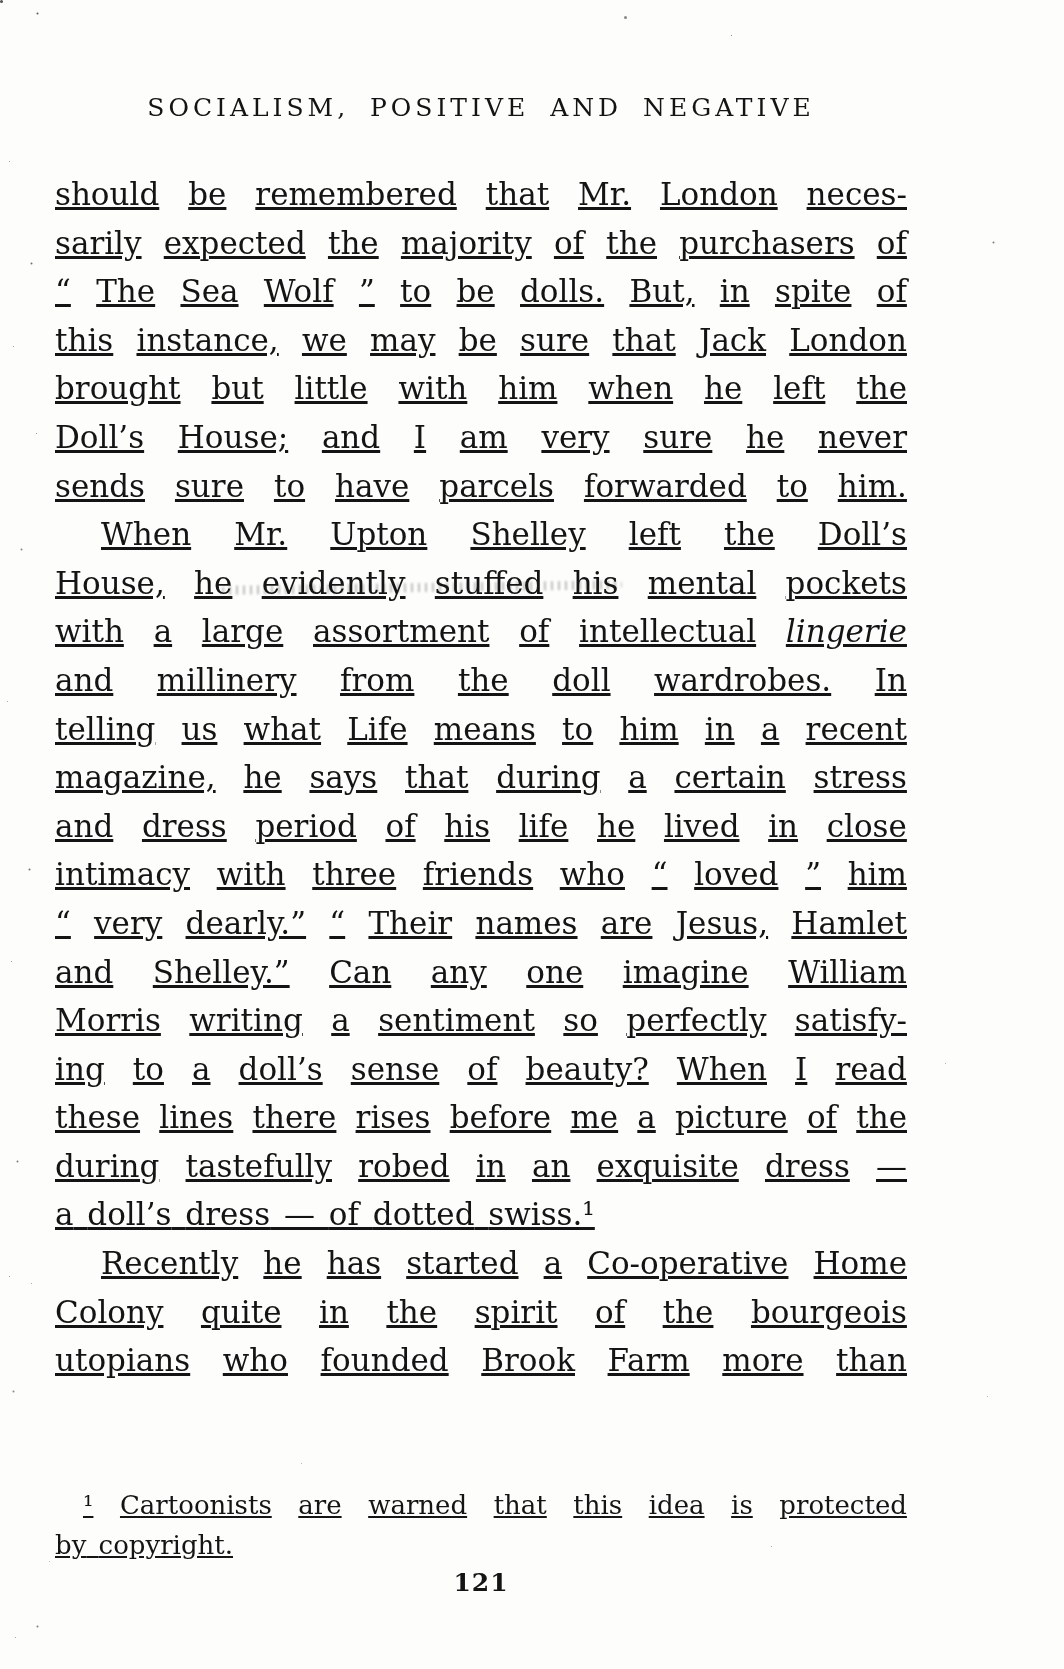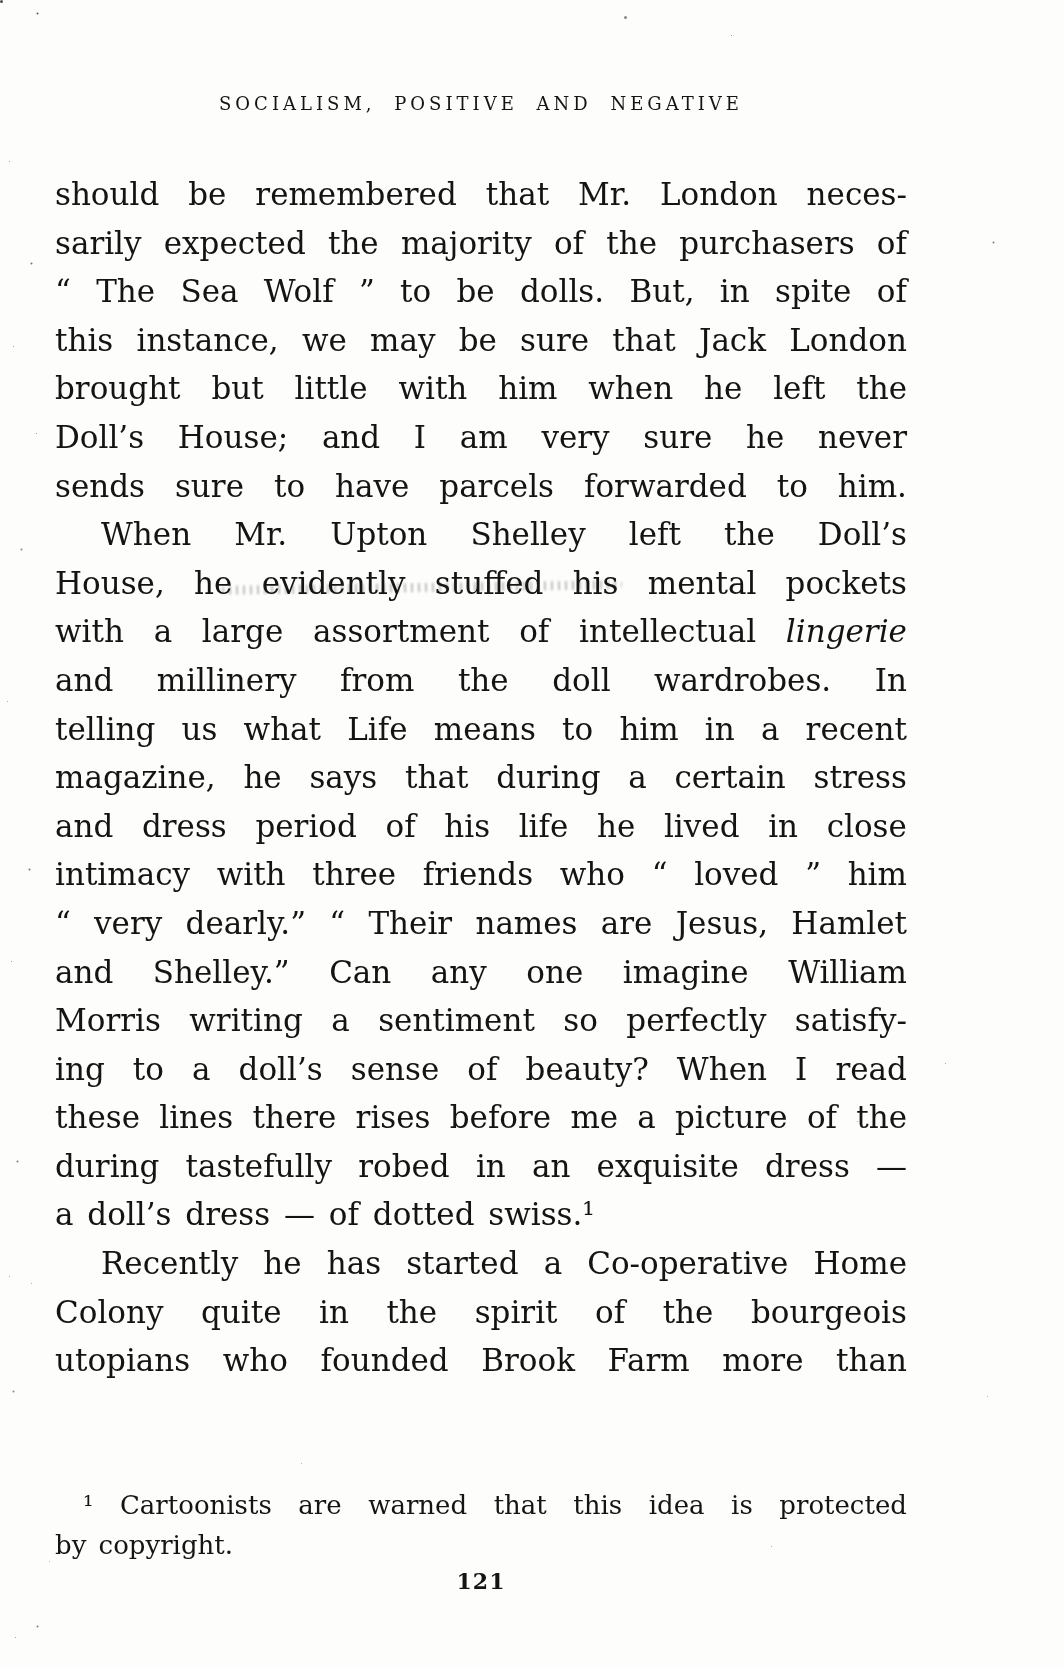--- a/index.html
+++ b/index.html
@@ -7,48 +7,49 @@
     position:relative;
     width:1064px;height:1669px;
     background:#fdfdfb;
     overflow:hidden;
     font-family:"DejaVu Serif", serif;
     color:#141414;
   }
   .running-head{
     position:absolute;top:93px;left:55px;width:852px;
     text-align:center;
-    font-size:18px;
+    font-size:25px;
     letter-spacing:4px;
     word-spacing:9px;
     white-space:nowrap;
   }
   .body-text{
     position:absolute;top:176px;left:55px;width:852px;
     font-size:31px;
   }
   .line{
     display:flex;
     justify-content:space-between;
     align-items:baseline;
     height:48.6px;
+    text-decoration:underline;
   }
   .line.nj{display:block;word-spacing:4px;}
   .line.indent{padding-left:46px;}
   .line em{font-style:italic;}
   .footnote{
     position:absolute;top:1490px;left:55px;width:852px;
     font-size:26px;
   }
   .footnote .line{height:40px;}
   .footnote .line.indent{padding-left:28px;}
   .page-number{
     position:absolute;top:1568px;left:55px;width:852px;
     text-align:center;
-    font-size:22px;
+    font-size:25px;
     font-weight:bold;
     letter-spacing:1px;
   }
   
   .smudge{
     position:absolute;top:583px;left:222px;width:400px;height:9px;
     background:repeating-linear-gradient(90deg, rgba(40,40,40,.55) 0 2px, rgba(0,0,0,0) 2px 7px);
     filter:blur(1.2px);
     opacity:.55;
     transform:rotate(-0.8deg);

